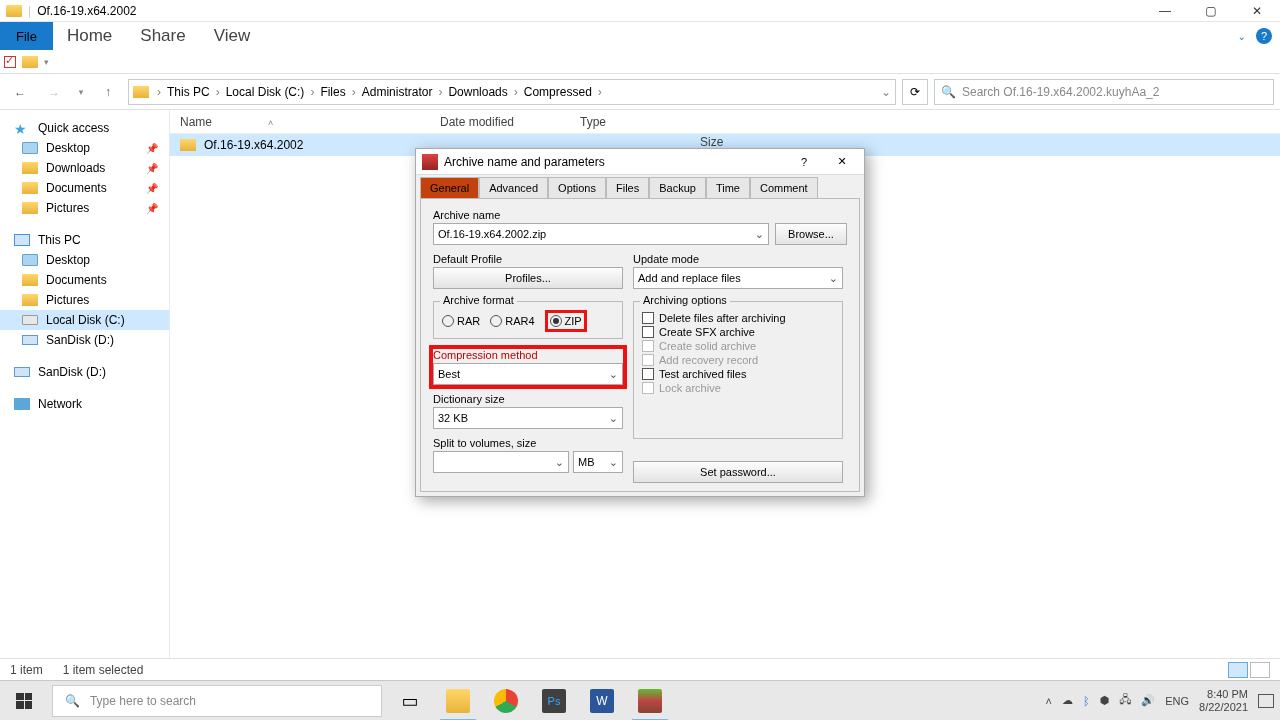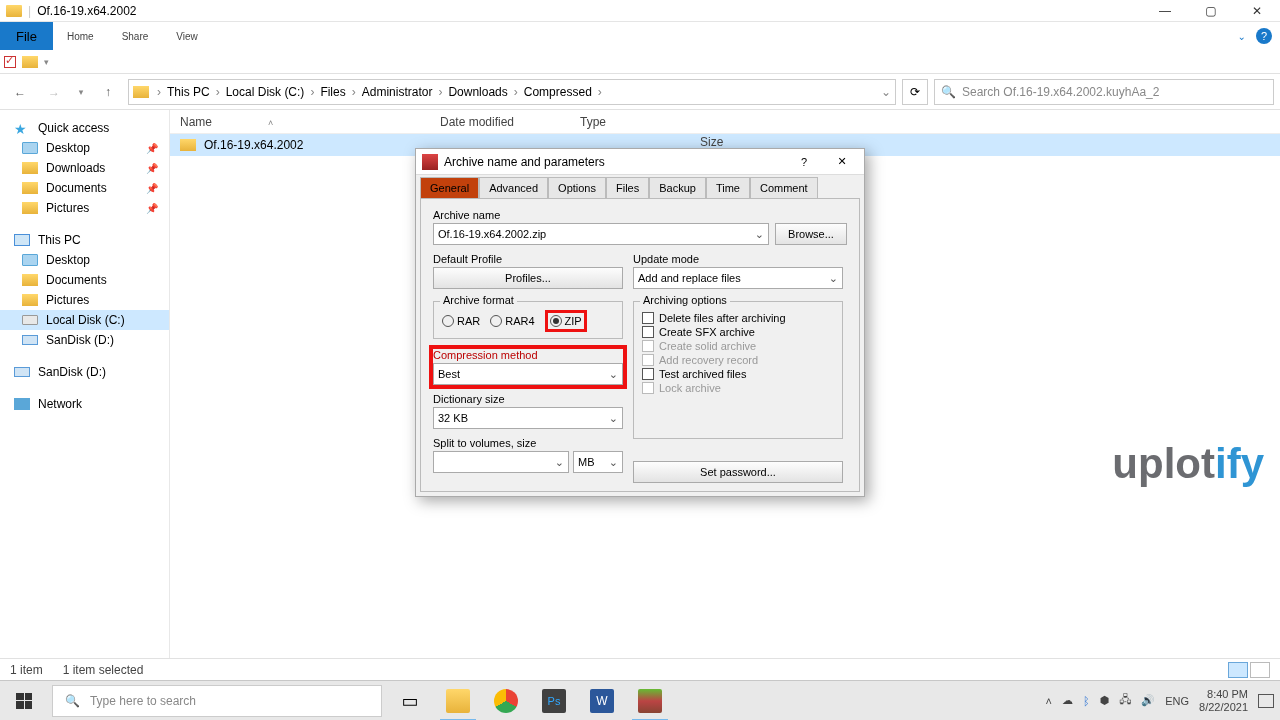--- a/index.html
+++ b/index.html
@@ -7,21 +7,21 @@
 
 
 .titlebar { height: 22px; display: flex; align-items: center; background: #fff; border-bottom: 1px solid #e5e5e5; }
 .titlebar .folder-ico { width: 16px; height: 12px; background: linear-gradient(#ffd76a,#e8b33b); margin: 0 6px; border-radius: 1px; }
 .titlebar .title { flex: 1; font-size: 12px; }
 .winbtn { width: 46px; height: 22px; display: flex; align-items: center; justify-content: center; color: #333; }
 
 
 .ribbon { height: 28px; display: flex; align-items: stretch; background: #fff; }
 .ribbon .file { background: #1979ca; color: #000000; padding: 0 16px; display:flex; align-items:center; font-size: 13px; }
-.ribbon .tab { padding: 0 14px; display:flex; align-items:center; font-size: 10px; color:#444; }
+.ribbon .tab { padding: 0 14px; display:flex; align-items:center; font-size: 17px; color:#444; }
 .ribbon-right { margin-left:auto; display:flex; align-items:center; gap:10px; padding-right:8px; color:#1979ca;}
 
 .quickrow { height: 24px; display:flex; align-items:center; padding-left:4px; gap:6px; border-bottom:1px solid #e1e1e1;}
 .quickrow .chk { width:12px;height:12px;border:1px solid #c33; position:relative;}
 .quickrow .chk::after{content:"✓";color:#c33;font-size:11px;position:absolute;top:-3px;left:0;}
 .quickrow .mini { width:16px;height:12px;background:linear-gradient(#ffd76a,#e8b33b);}
 
 
 .navbar { height: 36px; display:flex; align-items:center; padding: 4px 6px; gap:6px; border-bottom:1px solid #e1e1e1;}
 .navbtn { width:28px;height:28px; display:flex; align-items:center; justify-content:center; color:#555;}
@@ -245,23 +245,20 @@
       <div class="col-name"><span>Name</span><span class="sort-arrow">˄</span></div>
       <div class="col-date">Date modified</div>
       <div class="col-type">Type</div>
       <div class="col-size">Size</div>
     </div>
     <div class="row">
       <span class="ico folder"></span>
       <span>Of.16-19.x64.2002</span>
     </div>
 
-    <div class="watermark">
-      <span>uplot</span><span class="b">ify</span>
-    </div>
   </div>
 </div>
 
 <div class="status">
   <span>1 item</span>
   <span>1 item selected</span>
   <div class="views">
     <div class="vbtn active"></div>
     <div class="vbtn"></div>
   </div>

